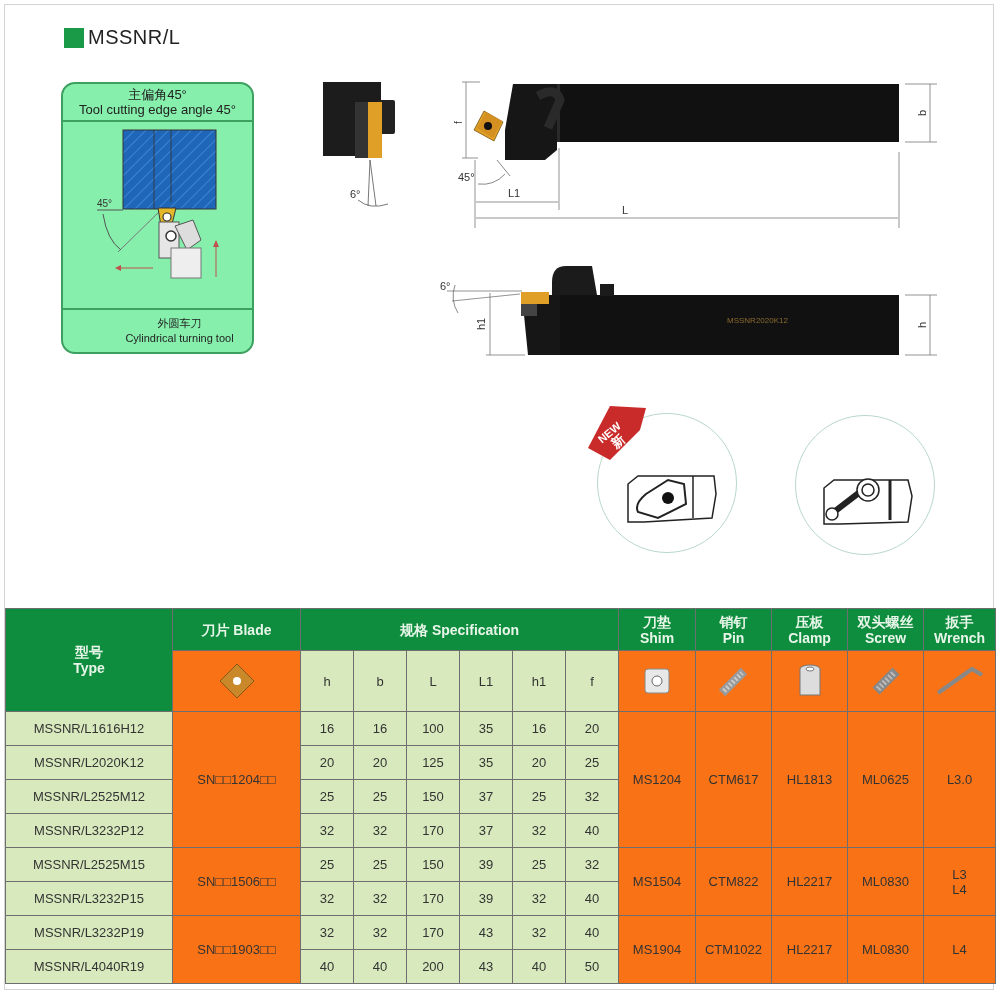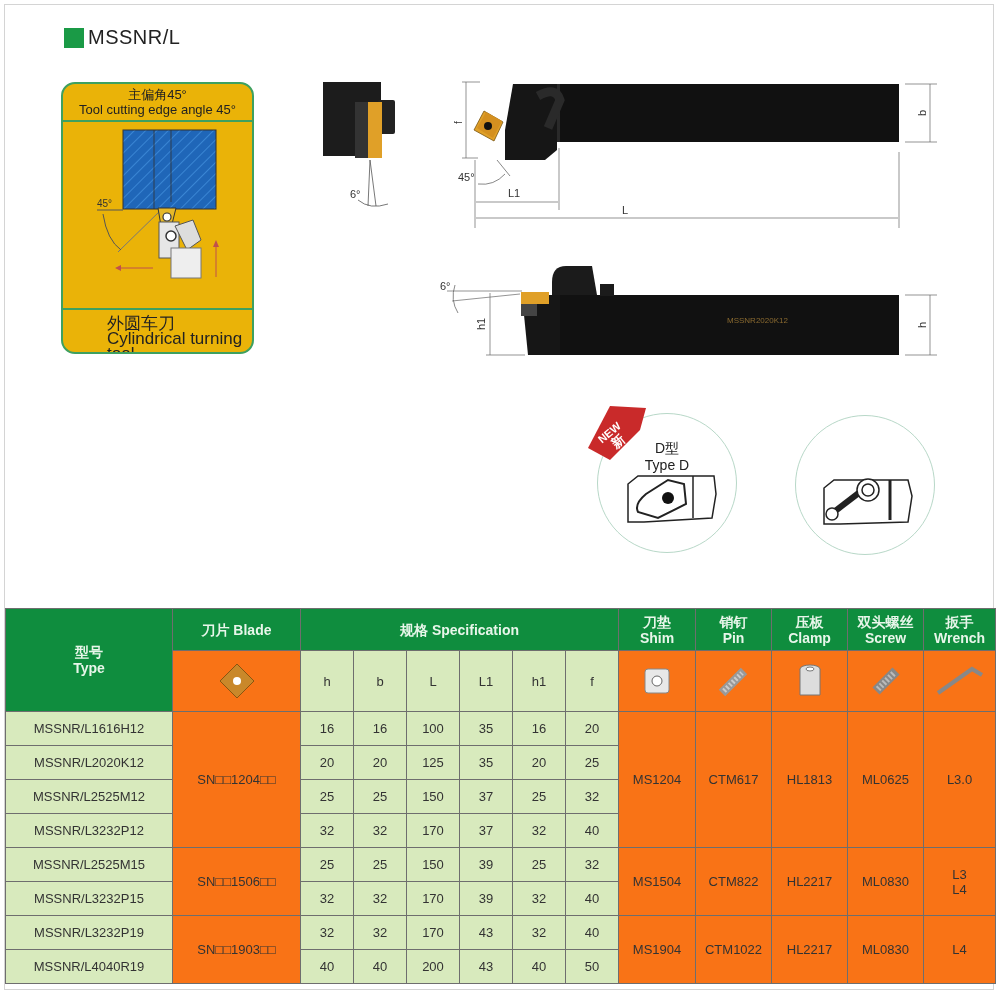--- a/index.html
+++ b/index.html
@@ -1,23 +1,23 @@
 <!DOCTYPE html>
 <html><head>
 <meta charset="utf-8">
 <style>
   html,body{margin:0;padding:0;background:#ffffff;}
   body{width:1000px;height:994px;position:relative;overflow:hidden;font-family:"Liberation Sans","DejaVu Sans",sans-serif;color:#333;}
   .frame{position:absolute;left:4px;top:4px;width:990px;height:986px;border:1px solid #d4d4d4;box-sizing:border-box;}
   .title{position:absolute;left:64px;top:26px;display:flex;align-items:center;}
   .title .sq{width:20px;height:20px;background:#1a9a46;margin-right:4px;}
   .title .txt{font-size:20px;color:#222;letter-spacing:0.5px;}
-  .angle-card{position:absolute;left:61px;top:82px;width:193px;height:272px;border:2px solid #3ea060;border-radius:14px;box-sizing:border-box;overflow:hidden;background:#eab308;}
+  .angle-card{position:absolute;left:61px;top:82px;width:193px;height:272px;border:2px solid #3ea060;border-radius:14px;box-sizing:border-box;overflow:hidden;background:#86efac;}
   .angle-card .head{height:38px;border-bottom:2px solid #3ea060;text-align:center;font-size:13px;line-height:15px;padding-top:3px;box-sizing:border-box;color:#222;}
-  .angle-card .foot{position:absolute;bottom:0;left:0;right:0;height:44px;border-top:2px solid #3ea060;text-align:left;font-size:17px;line-height:15px;padding-top:6px;box-sizing:border-box;color:#222;padding-left:44px;}
+  .angle-card .foot{position:absolute;bottom:0;left:0;right:0;height:44px;border-top:2px solid #3ea060;text-align:center;font-size:11px;line-height:15px;padding-top:6px;box-sizing:border-box;color:#222;padding-left:44px;}
   .angle-card svg{position:absolute;left:0;top:38px;}
   .drawings{position:absolute;left:0;top:0;width:1000px;height:600px;}
   .circle-badge{position:absolute;width:140px;height:140px;border:1px solid #b8d8c8;border-radius:50%;background:#fff;box-sizing:border-box;}
   .circle-badge .lbl{position:absolute;top:26px;width:100%;text-align:center;font-size:14px;line-height:17px;color:#222;}
   .new-badge{position:absolute;left:580px;top:400px;}
   table.spec{position:absolute;left:5px;top:608px;width:990px;border-collapse:collapse;table-layout:fixed;font-size:13px;}
   table.spec td, table.spec th{border:1px solid #6e6e6e;text-align:center;padding:0;}
   table.spec th{background:#0f8d3e;color:#e8f6ea;font-weight:bold;font-size:14px;line-height:16px;}
   .g{background:#d8eabd;color:#333;}
   .w{background:#f97316;color:#333;}
@@ -129,24 +129,20 @@
     <line x1="490" y1="293" x2="490" y2="355" stroke="#666" stroke-width="0.7"></line>
     <text x="485" y="330" font-size="11" fill="#333" font-family="Liberation Sans, sans-serif" transform="rotate(-90 485 330)">h1</text>
     <line x1="905" y1="295" x2="937" y2="295" stroke="#666" stroke-width="0.7"></line>
     <line x1="905" y1="355" x2="937" y2="355" stroke="#666" stroke-width="0.7"></line>
     <line x1="930" y1="295" x2="930" y2="355" stroke="#666" stroke-width="0.7"></line>
     <text x="926" y="328" font-size="11" fill="#333" font-family="Liberation Sans, sans-serif" transform="rotate(-90 926 328)">h</text>
   </g>
 </svg>
 
 <div class="circle-badge" style="left:597px;top:413px;">
-  <div class="lbl">
-    <div>D型</div>
-    <div>Type D</div>
-  </div>
   <svg width="140" height="140" style="position:absolute;left:0;top:0">
     <path d="M30 70 L40 62 L116 62 L118 80 L114 104 L46 108 L30 108 Z" fill="none" stroke="#222" stroke-width="1.5"></path>
     <line x1="95" y1="62" x2="95" y2="104" stroke="#222" stroke-width="1.5"></line>
     <path d="M40 98 Q36 90 48 80 L70 66 L86 70 L88 90 L60 104 Z" fill="#fff" stroke="#222" stroke-width="2"></path>
     <circle cx="70" cy="84" r="6" fill="#111"></circle>
   </svg>
 </div>
 <svg class="new-badge" width="70" height="70">
   <path d="M8 48 L30 6 L66 8 L60 30 L30 60 Z" fill="#c92a2a"></path>
   <text x="14" y="38" font-size="11" font-weight="bold" fill="#fff" transform="rotate(-40 26 30)" font-family="Liberation Sans, sans-serif">NEW</text>

